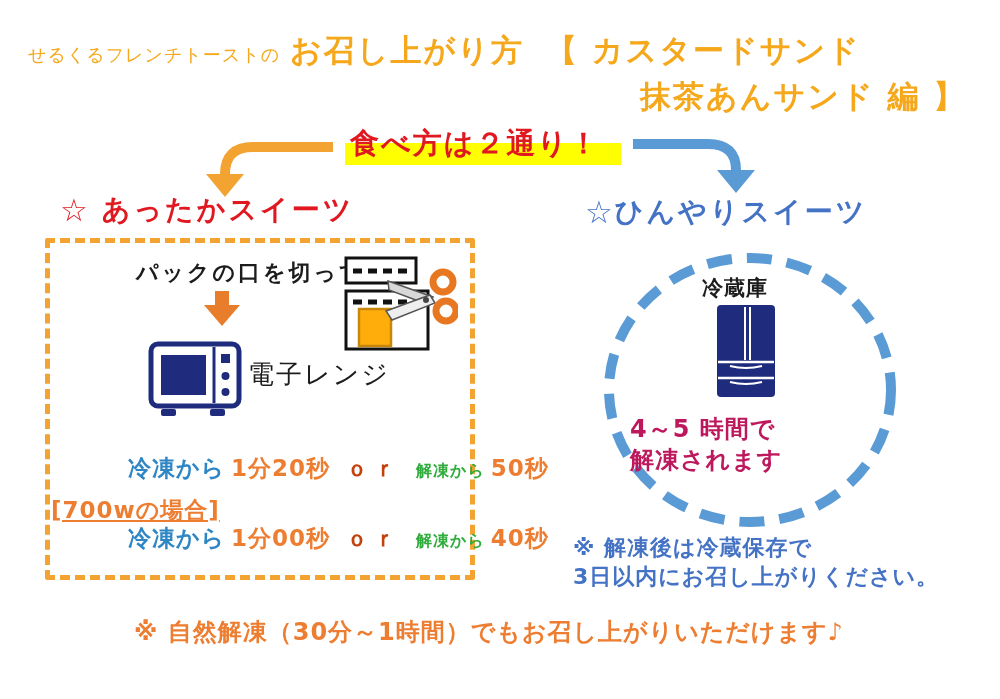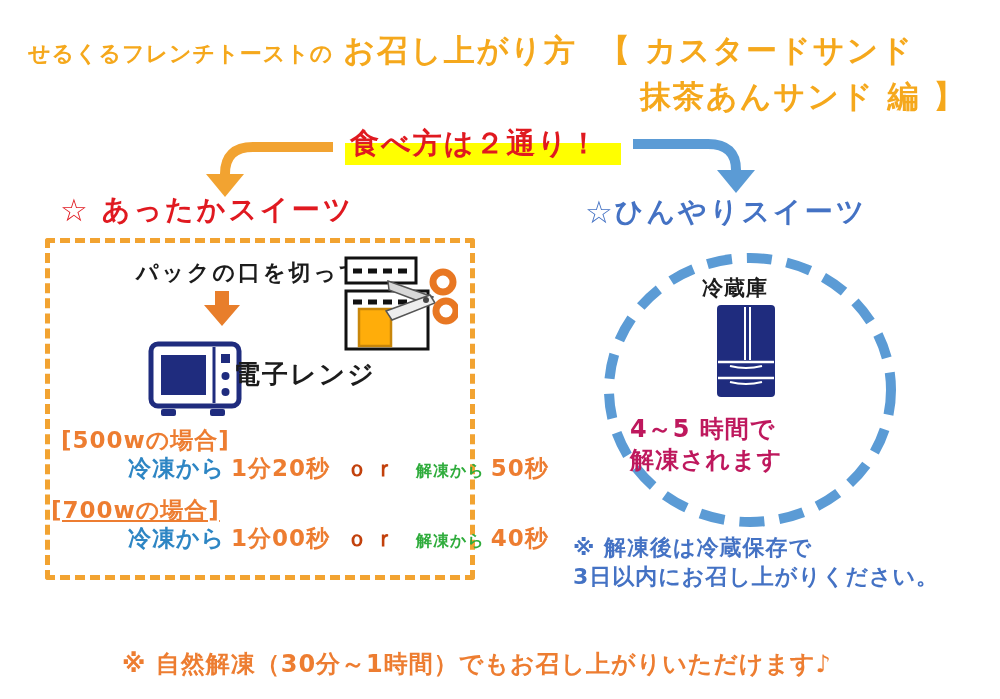--- a/index.html
+++ b/index.html
@@ -3,21 +3,21 @@
 <meta charset="utf-8">
 <style>
   * { margin:0; padding:0; box-sizing:border-box; }
   body { background:#ffffff; }
   .canvas {
     position:relative; width:1000px; height:699px; background:#ffffff;
     font-family:"DejaVu Sans","Liberation Sans",sans-serif; overflow:hidden;
   }
   
   .title-line1 { position:absolute; left:28px; top:30px; display:flex; align-items:baseline; white-space:nowrap; }
-  .title-prefix { font-size:22px; font-weight:bold; color:#F5A81C; letter-spacing:1px; }
+  .title-prefix { font-size:18px; font-weight:normal; color:#F5A81C; letter-spacing:1px; }
   .title-main   { font-size:31px; font-weight:bold; color:#F5A81C; margin-left:10px; letter-spacing:2px; }
   .title-br1    { font-size:31px; font-weight:bold; color:#F5A81C; margin-left:22px; letter-spacing:2px; }
   .title-line2  { position:absolute; left:640px; top:76px; font-size:31px; font-weight:bold; color:#F5A81C; letter-spacing:2px; white-space:nowrap; }
   
   .banner-bg   { position:absolute; left:345px; top:143px; width:276px; height:22px; background:#FFFF00; }
   .banner-text { position:absolute; left:350px; top:124px; font-size:29px; font-weight:bold; color:#E01920; letter-spacing:2px; white-space:nowrap; }
   
   .arrows { position:absolute; left:0; top:0; }
   
   .warm-head { position:absolute; left:60px; top:191px; display:flex; align-items:center; white-space:nowrap; }
@@ -26,40 +26,40 @@
   .cold-head { position:absolute; left:585px; top:193px; display:flex; align-items:center; white-space:nowrap; }
   .cold-head .star  { font-size:31px; color:#4472C4; font-weight:bold; }
   .cold-head .htext { font-size:28px; color:#4472C4; font-weight:bold; letter-spacing:3px; margin-left:2px; }
   
   .warm-box { position:absolute; left:45px; top:238px; width:430px; height:342px;
               border:5px dashed #F2A331; border-radius:3px; }
   .step1 { position:absolute; left:86px; top:15px; font-size:22px; font-weight:bold; color:#1c1c1c; letter-spacing:3px; white-space:nowrap; }
   .down-arrow { position:absolute; left:152px; top:48px; }
   .pack-icon { position:absolute; left:292px; top:12px; }
   .microwave-icon { position:absolute; left:98px; top:98px; }
-  .mw-label { position:absolute; left:184px; top:114px; font-size:26px; font-weight:bold; color:#1c1c1c; letter-spacing:2px; white-space:nowrap; }
+  .mw-label { position:absolute; left:198px; top:114px; font-size:26px; font-weight:normal; color:#1c1c1c; letter-spacing:2px; white-space:nowrap; }
   .w-label { position:absolute; font-size:23px; font-weight:bold; color:#ED7D31; letter-spacing:1px; white-space:nowrap; }
   .w500-label { left:11px; top:182px; }
   .w700-label { left:1px; top:252px;text-decoration:underline; }
   .time-line { position:absolute; display:flex; align-items:baseline; white-space:nowrap; font-weight:bold;margin-left:20px; }
   .w500-line { left:58px; top:210px; }
   .w700-line { left:58px; top:280px; }
   .t-blue   { font-size:23px; color:#2E86C4; letter-spacing:1px; }
   .t-orange { font-size:23px; color:#ED7D31; letter-spacing:1px; margin-left:6px; }
   .t-or     { font-size:22px; color:#c2410c; letter-spacing:6px; margin-left:16px; }
   .t-green  { font-size:16px; color:#2FAC3C; letter-spacing:1px; margin-left:14px; }
   
   .cold-circle { position:absolute; left:600px; top:248px; }
   .fridge-label { position:absolute; left:702px; top:274px; font-size:21px; font-weight:bold; color:#1c1c1c; letter-spacing:1px; white-space:nowrap; }
   .fridge-icon { position:absolute; left:716px; top:304px; }
   .duration { position:absolute; left:630px; top:414px; width:240px; 
               font-size:24px; font-weight:bold; color:#be185d; line-height:31px; letter-spacing:1px; }
   .cold-note { position:absolute; left:573px; top:533px; font-size:22px; font-weight:bold; color:#4472C4; line-height:29px; letter-spacing:1px; white-space:nowrap; }
   
-  .footer-note { position:absolute; left:122px; top:616px; font-size:24px; font-weight:bold; color:#ED7D31; letter-spacing:1px; white-space:nowrap;margin-top:32px; }
+  .footer-note { position:absolute; left:134px; top:616px; font-size:24px; font-weight:bold; color:#ED7D31; letter-spacing:1px; white-space:nowrap; }
 </style>
 </head>
 <body>
 
 <div class="canvas">
 
   <div class="title-line1">
     <span class="title-prefix">せるくるフレンチトーストの</span>
     <span class="title-main">お召し上がり方</span>
     <span class="title-br1">【 カスタードサンド</span>
@@ -118,21 +118,20 @@
       <rect x="13" y="14" width="45" height="40" fill="#1F2C7E"></rect>
       <line x1="66" y1="6" x2="66" y2="62" stroke="#1F2C7E" stroke-width="3"></line>
       <rect x="73" y="13" width="9" height="9" fill="#1F2C7E"></rect>
       <circle cx="77.5" cy="35" r="4" fill="#1F2C7E"></circle>
       <circle cx="77.5" cy="51" r="4" fill="#1F2C7E"></circle>
       <rect x="13" y="68" width="15" height="7" rx="2" fill="#1F2C7E"></rect>
       <rect x="62" y="68" width="15" height="7" rx="2" fill="#1F2C7E"></rect>
     </svg>
     <div class="mw-label">電子レンジ</div>
 
-    <div class="w-label w500-label">[500wの場合]</div>
     <div class="time-line w500-line">
       <span class="t-blue">冷凍から</span>
       <span class="t-orange">1分20秒</span>
       <span class="t-or">ｏｒ</span>
       <span class="t-green">解凍から</span>
       <span class="t-orange">50秒</span>
     </div>
 
     <div class="w-label w700-label">[700wの場合]</div>
     <div class="time-line w700-line">

